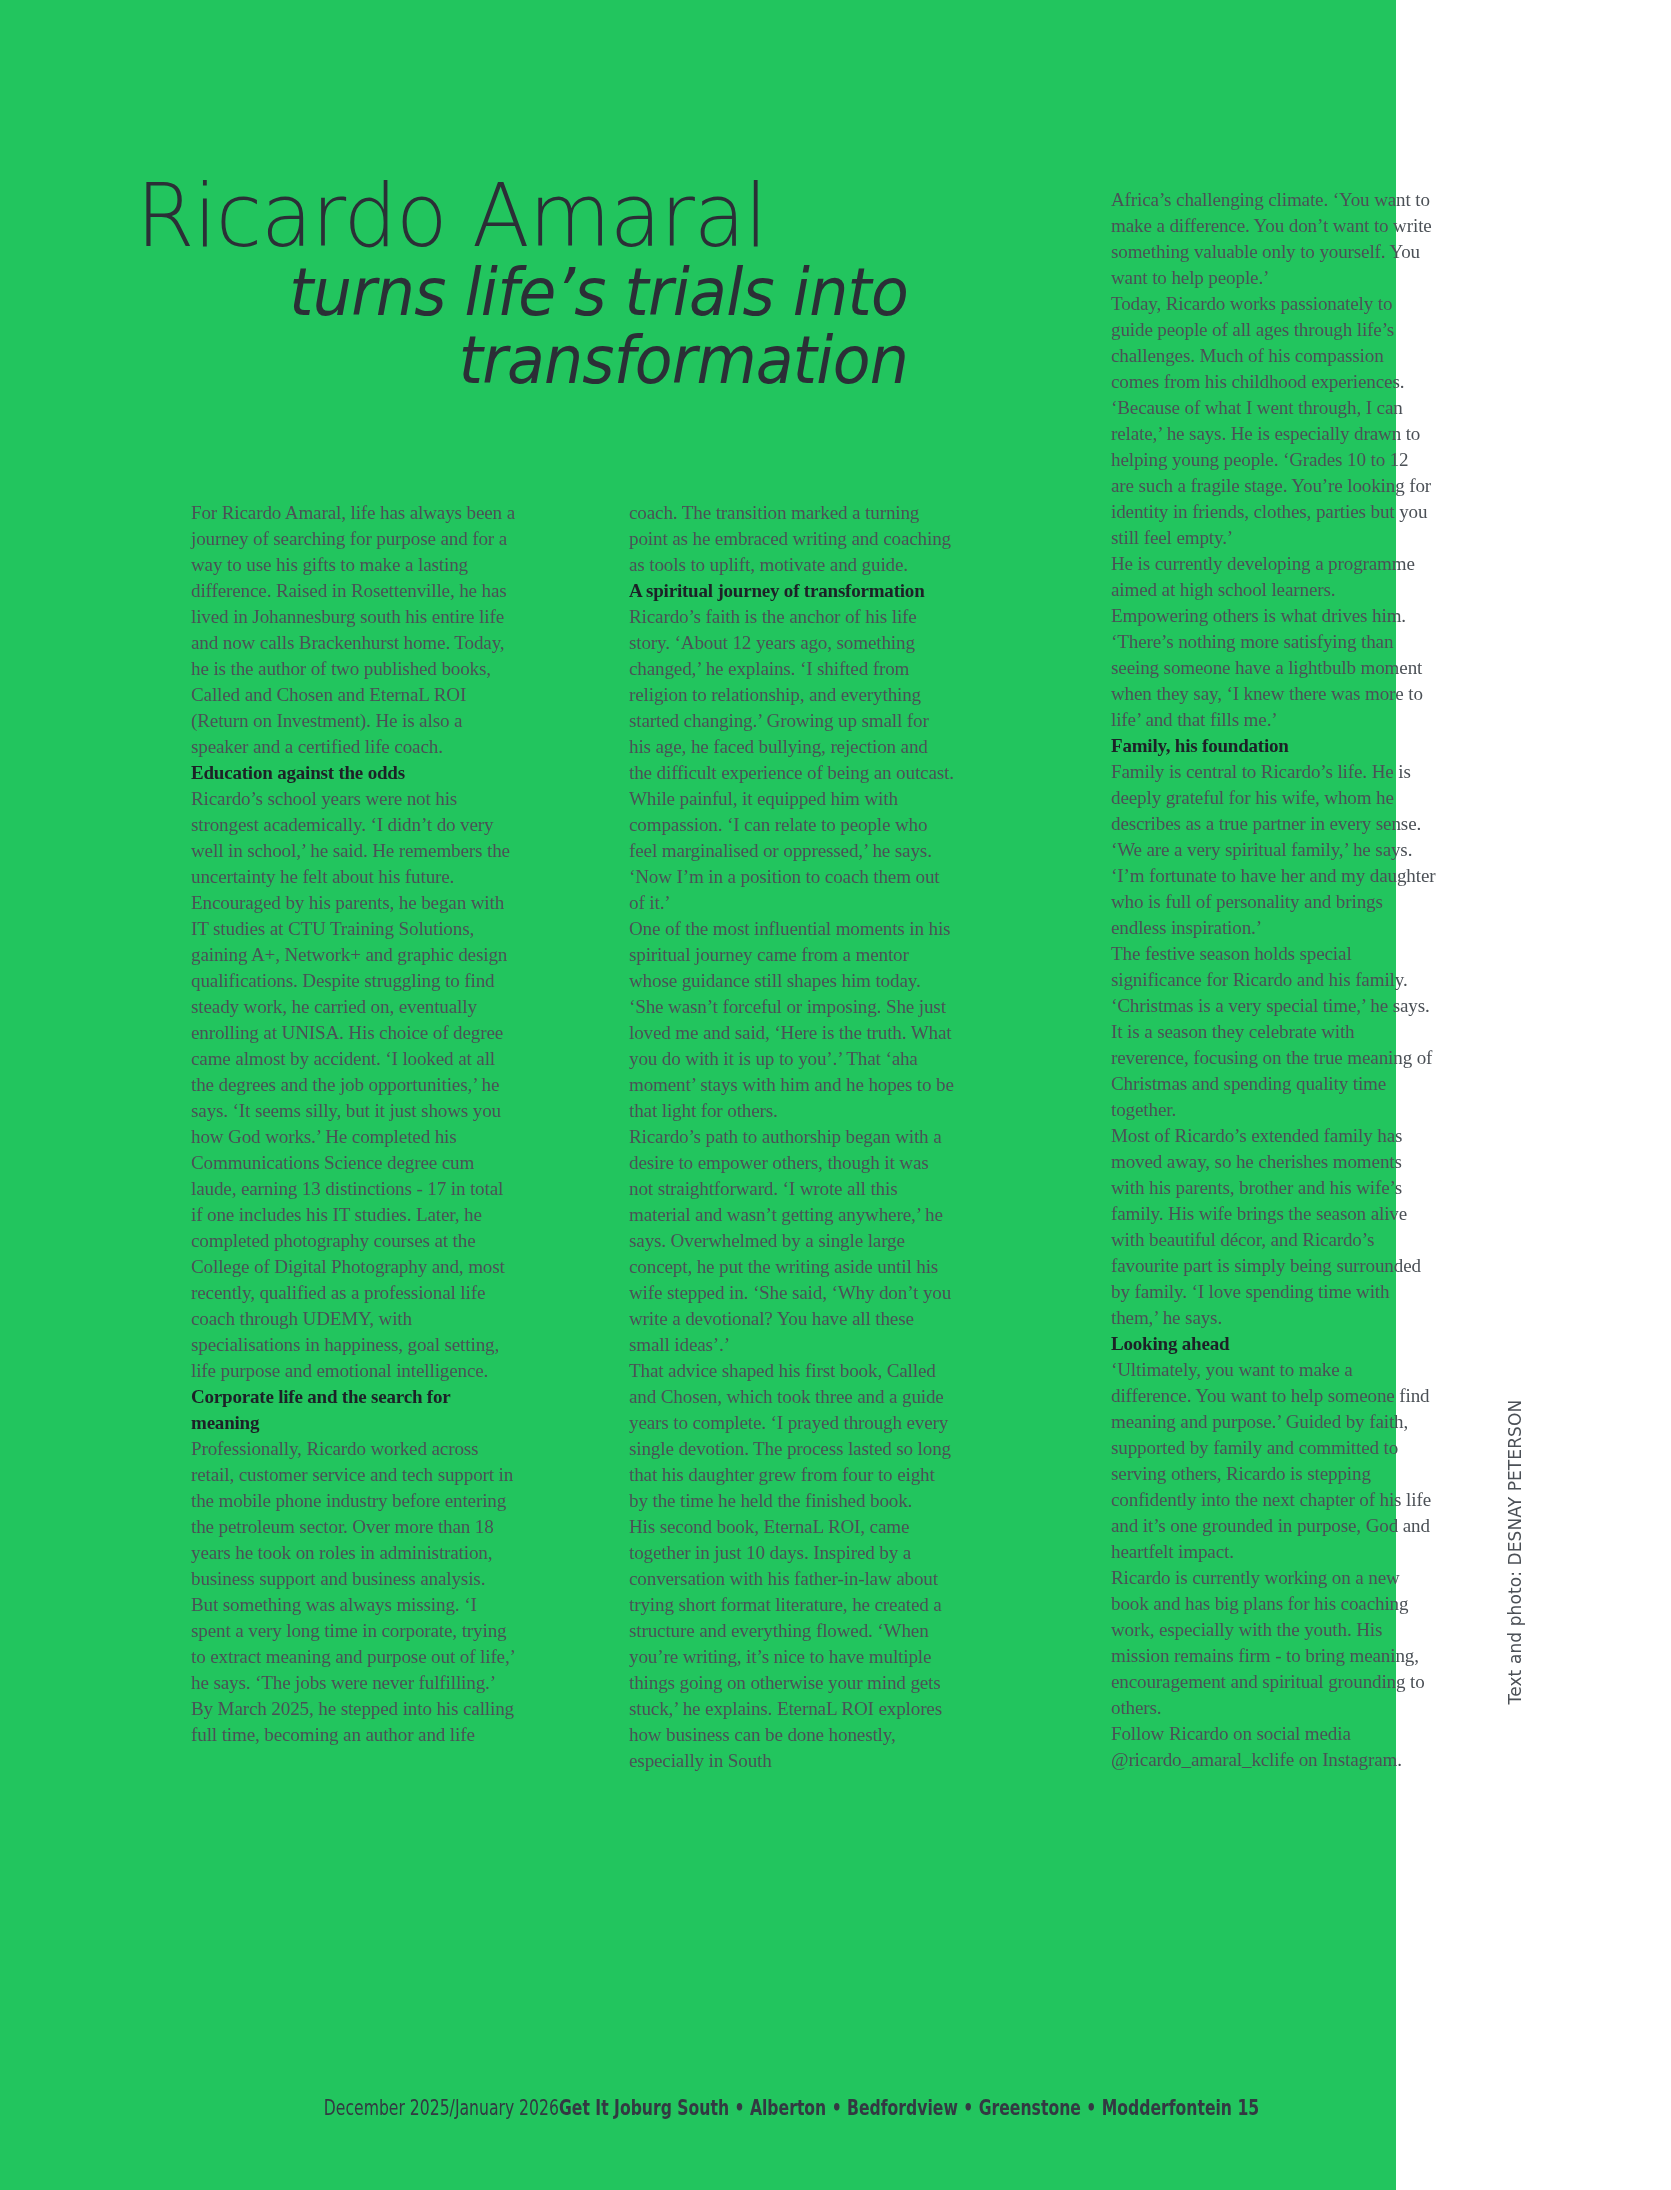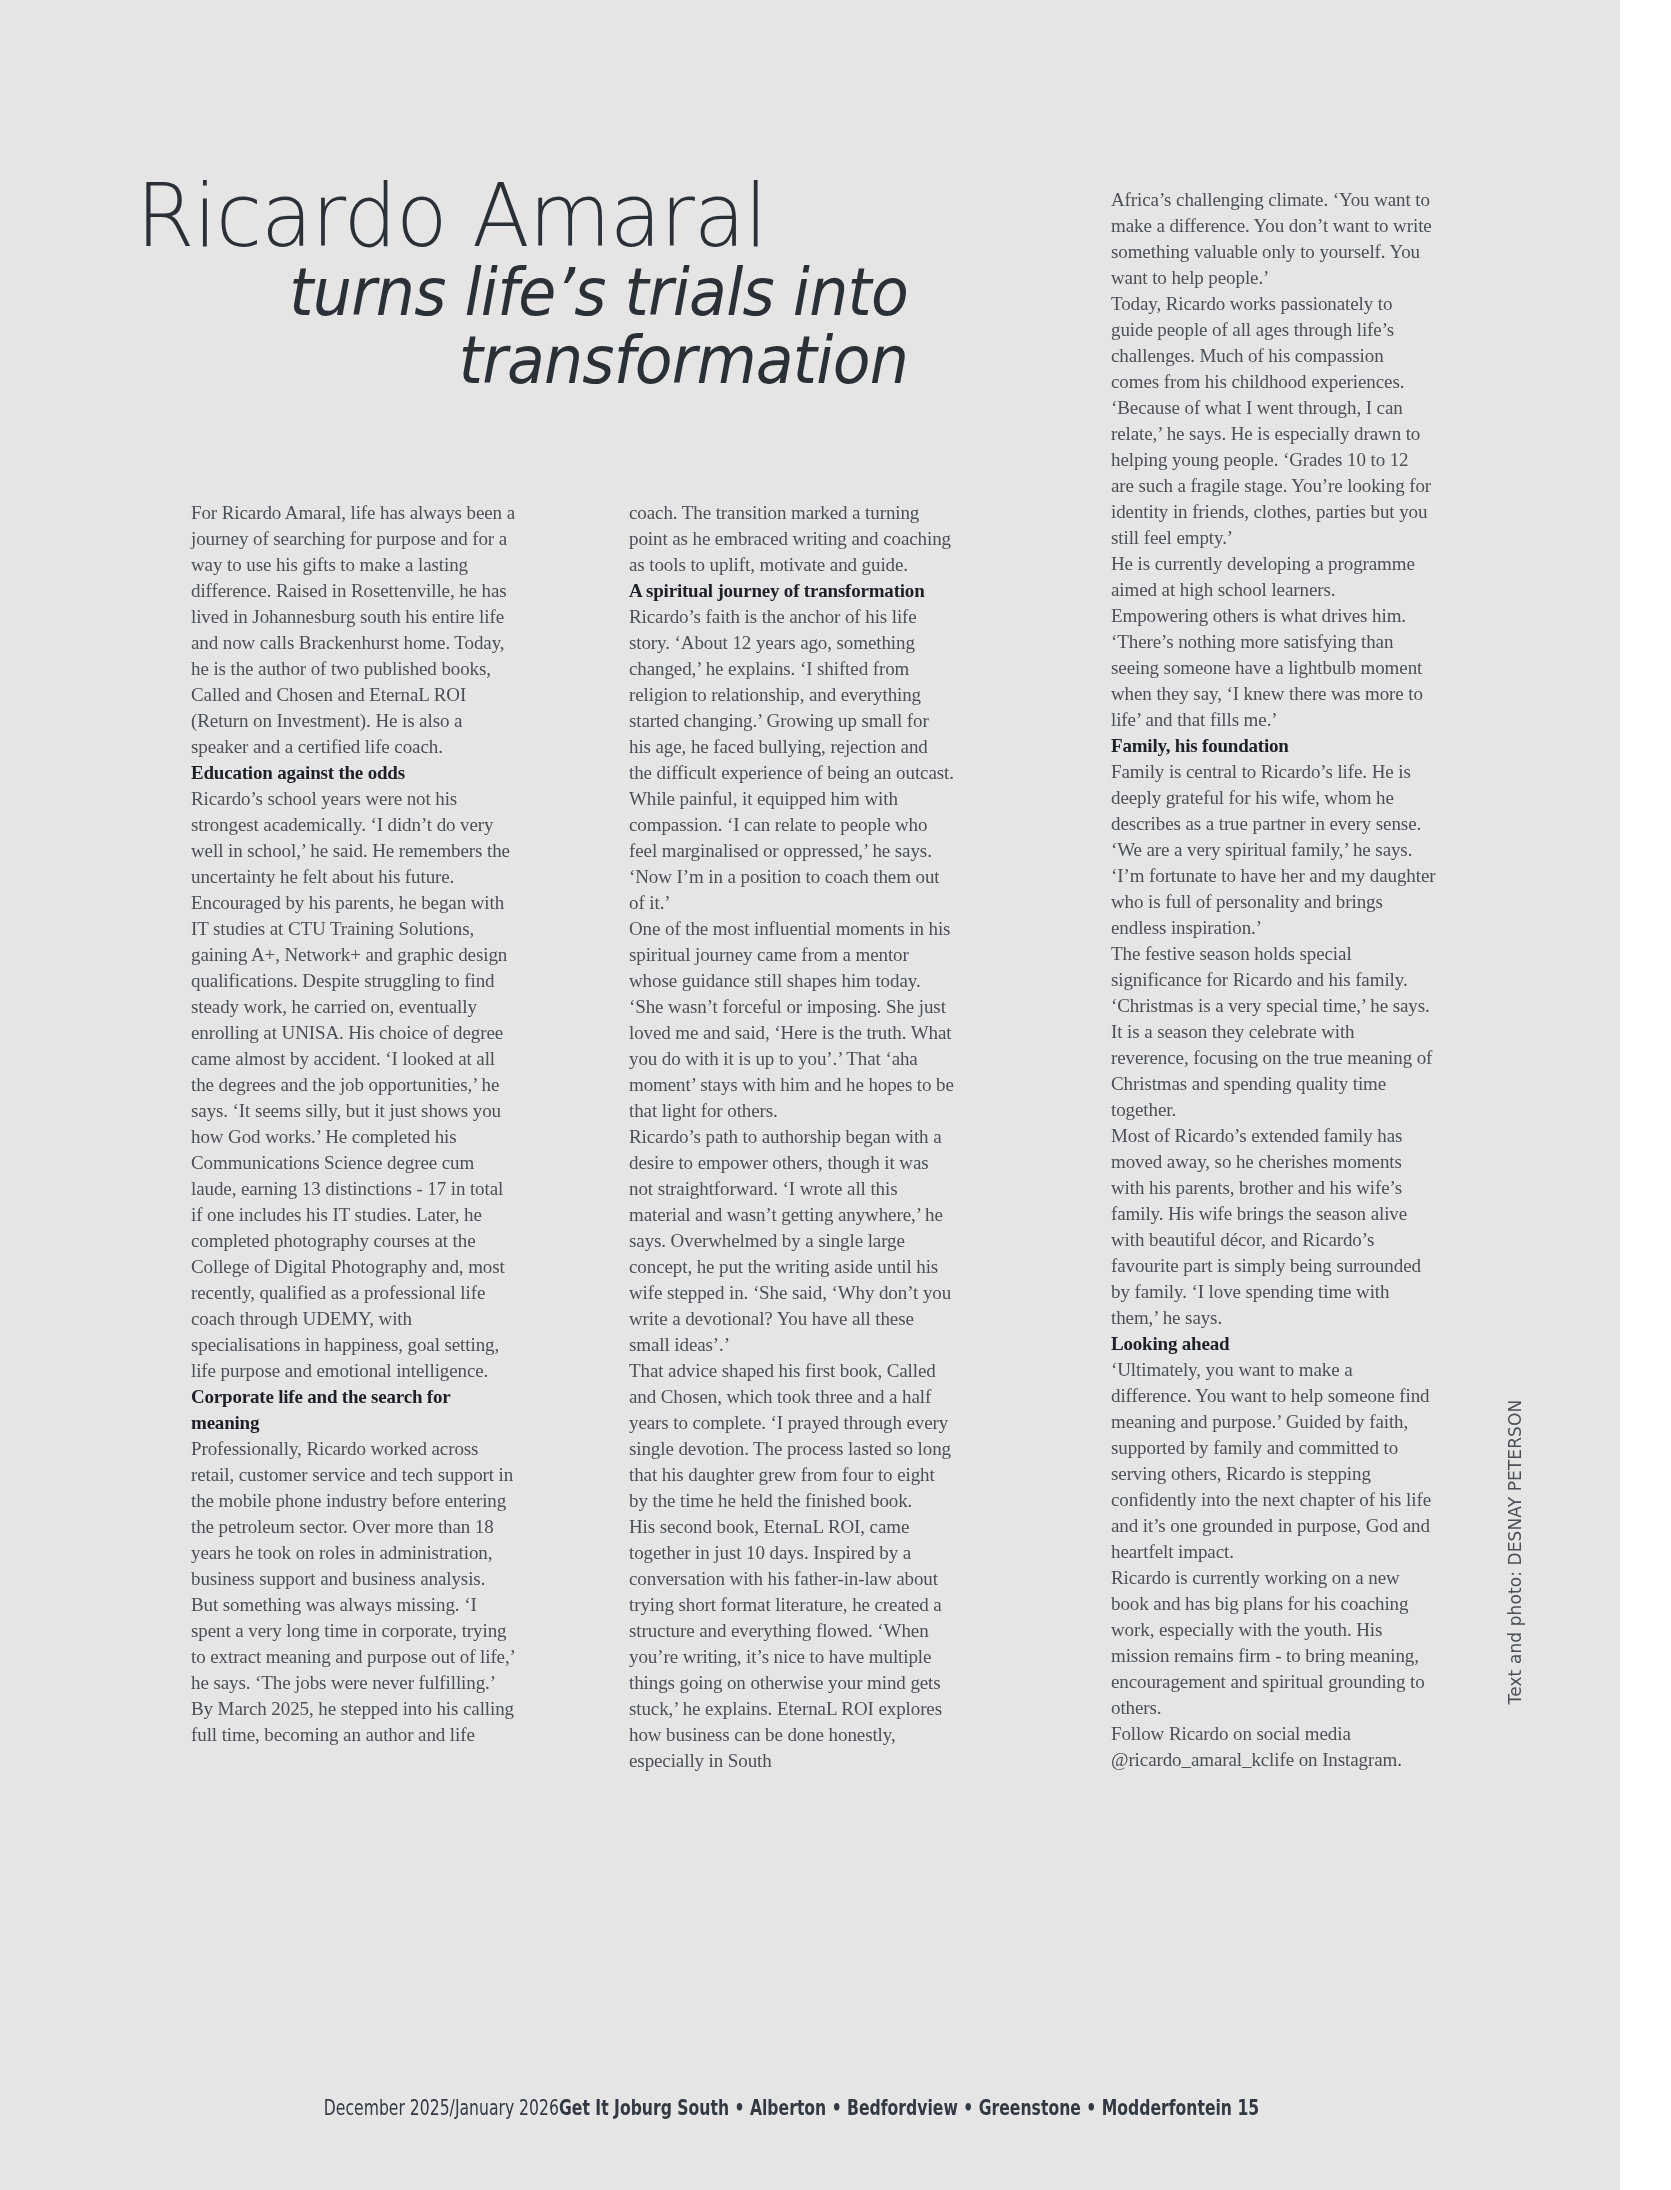--- a/index.html
+++ b/index.html
@@ -12,23 +12,23 @@
     width: 1672px;
     height: 2191px;
     position: relative;
     font-family: "Liberation Sans", sans-serif;
     overflow: hidden;
   }
 
   .page {
     position: absolute;
     left: 0; top: 0;
-    width: 1620px;
+    width: 1396px;
     height: 2191px;
-    background: #e5e5e5;
+    background: #22c55e;
   }
 
   
   .headline-wrap {
     position: absolute;
     left: 146px;
     top: 175px;
     width: 916px;
     text-align: right;
   }
@@ -154,21 +154,21 @@
         <p class="body">Ricardo’s school years were not his strongest academically. ‘I didn’t do very well in school,’ he said. He remembers the uncertainty he felt about his future. Encouraged by his parents, he began with IT studies at CTU Training Solutions, gaining A+, Network+ and graphic design qualifications. Despite struggling to find steady work, he carried on, eventually enrolling at UNISA. His choice of degree came almost by accident. ‘I looked at all the degrees and the job opportunities,’ he says. ‘It seems silly, but it just shows you how God works.’ He completed his Communications Science degree cum laude, earning 13 distinctions - 17 in total if one includes his IT studies. Later, he completed photography courses at the College of Digital Photography and, most recently, qualified as a professional life coach through UDEMY, with specialisations in happiness, goal setting, life purpose and emotional intelligence.</p>
         <p class="head">Corporate life and the search for meaning</p>
         <p class="body">Professionally, Ricardo worked across retail, customer service and tech support in the mobile phone industry before entering the petroleum sector. Over more than 18 years he took on roles in administration, business support and business analysis. But something was always missing. ‘I spent a very long time in corporate, trying to extract meaning and purpose out of life,’ he says. ‘The jobs were never fulfilling.’ By March 2025, he stepped into his calling full time, becoming an author and life</p>
       </div>
     <div class="col" id="col2">
         <p class="body">coach. The transition marked a turning point as he embraced writing and coaching as tools to uplift, motivate and guide.</p>
         <p class="head">A spiritual journey of transformation</p>
         <p class="body">Ricardo’s faith is the anchor of his life story. ‘About 12 years ago, something changed,’ he explains. ‘I shifted from religion to relationship, and everything started changing.’ Growing up small for his age, he faced bullying, rejection and the difficult experience of being an outcast. While painful, it equipped him with compassion. ‘I can relate to people who feel marginalised or oppressed,’ he says. ‘Now I’m in a position to coach them out of it.’</p>
         <p class="body">One of the most influential moments in his spiritual journey came from a mentor whose guidance still shapes him today. ‘She wasn’t forceful or imposing. She just loved me and said, ‘Here is the truth. What you do with it is up to you’.’ That ‘aha moment’ stays with him and he hopes to be that light for others.</p>
         <p class="body">Ricardo’s path to authorship began with a desire to empower others, though it was not straightforward. ‘I wrote all this material and wasn’t getting anywhere,’ he says. Overwhelmed by a single large concept, he put the writing aside until his wife stepped in. ‘She said, ‘Why don’t you write a devotional? You have all these small ideas’.’</p>
-        <p class="body">That advice shaped his first book, Called and Chosen, which took three and a half years to complete. ‘I prayed through every single devotion. The process lasted so long that his daughter grew from four to eight by the time he held the finished book.</p>
+        <p class="body">That advice shaped his first book, Called and Chosen, which took three and a guide years to complete. ‘I prayed through every single devotion. The process lasted so long that his daughter grew from four to eight by the time he held the finished book.</p>
         <p class="body">His second book, EternaL ROI, came together in just 10 days. Inspired by a conversation with his father-in-law about trying short format literature, he created a structure and everything flowed. ‘When you’re writing, it’s nice to have multiple things going on otherwise your mind gets stuck,’ he explains. EternaL ROI explores how business can be done honestly, especially in South</p>
       </div>
     <div class="col" id="col3">
         <p class="body">Africa’s challenging climate. ‘You want to make a difference. You don’t want to write something valuable only to yourself. You want to help people.’</p>
         <p class="body">Today, Ricardo works passionately to guide people of all ages through life’s challenges. Much of his compassion comes from his childhood experiences. ‘Because of what I went through, I can relate,’ he says. He is especially drawn to helping young people. ‘Grades 10 to 12 are such a fragile stage. You’re looking for identity in friends, clothes, parties but you still feel empty.’</p>
         <p class="body">He is currently developing a programme aimed at high school learners. Empowering others is what drives him. ‘There’s nothing more satisfying than seeing someone have a lightbulb moment when they say, ‘I knew there was more to life’ and that fills me.’</p>
         <p class="head">Family, his foundation</p>
         <p class="body">Family is central to Ricardo’s life. He is deeply grateful for his wife, whom he describes as a true partner in every sense. ‘We are a very spiritual family,’ he says. ‘I’m fortunate to have her and my daughter who is full of personality and brings endless inspiration.’</p>
         <p class="body">The festive season holds special significance for Ricardo and his family. ‘Christmas is a very special time,’ he says. It is a season they celebrate with reverence, focusing on the true meaning of Christmas and spending quality time together.</p>
         <p class="body">Most of Ricardo’s extended family has moved away, so he cherishes moments with his parents, brother and his wife’s family. His wife brings the season alive with beautiful décor, and Ricardo’s favourite part is simply being surrounded by family. ‘I love spending time with them,’ he says.</p>

